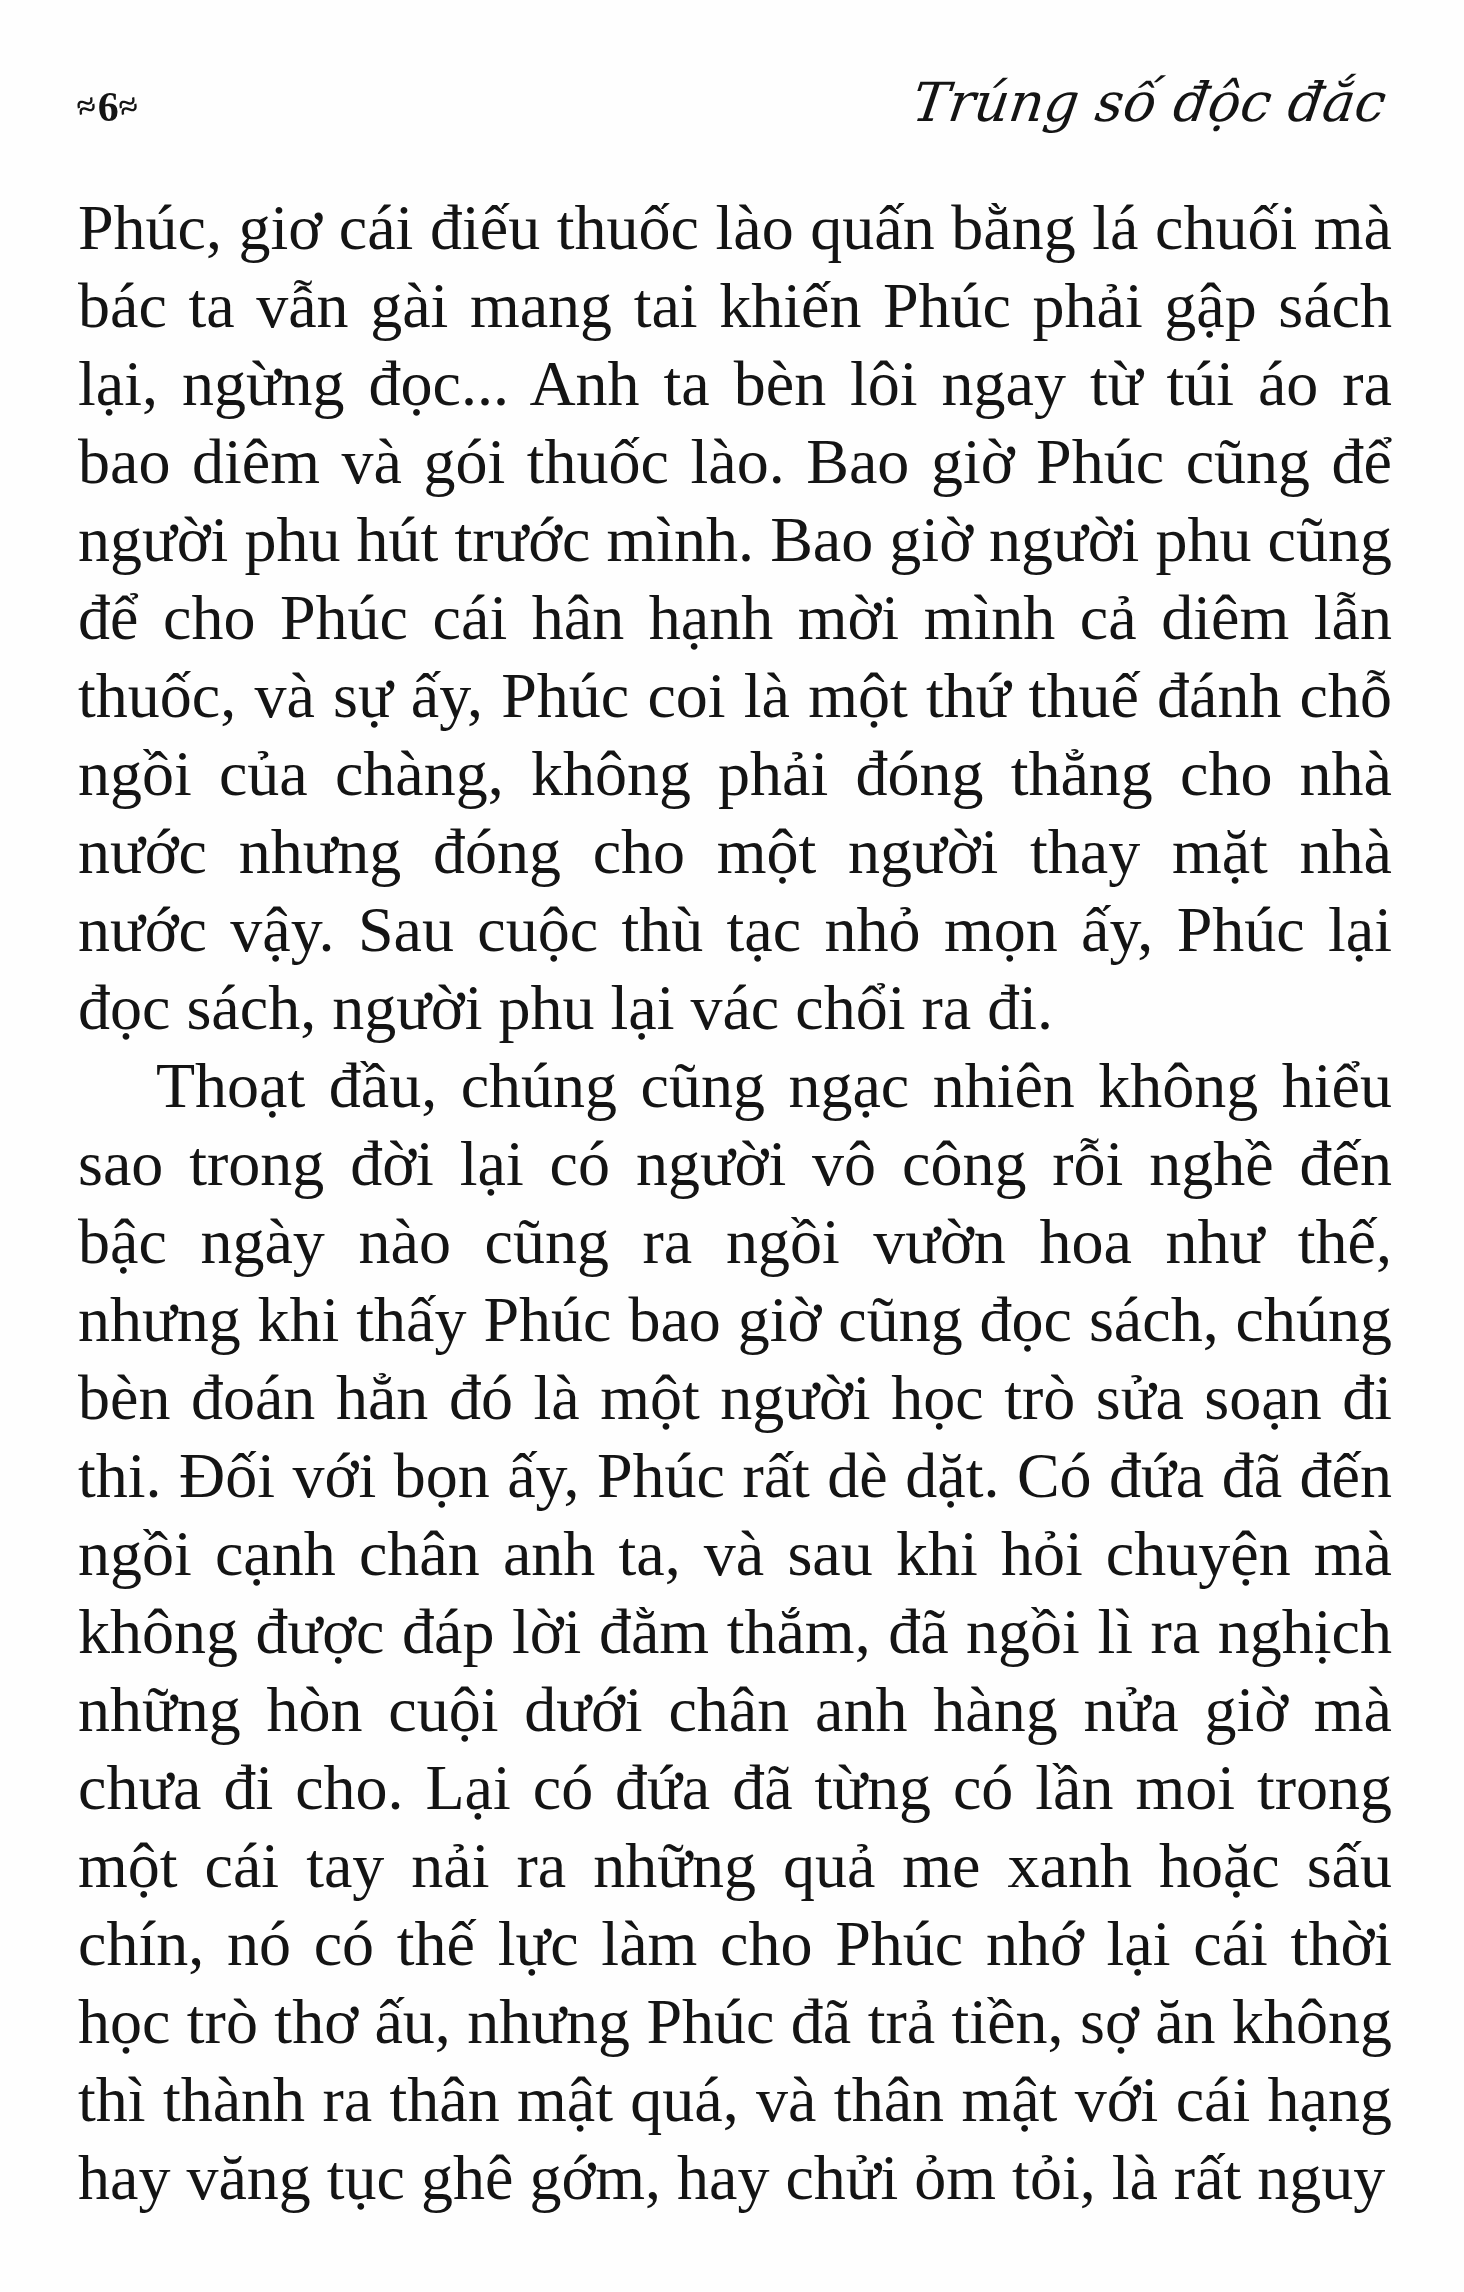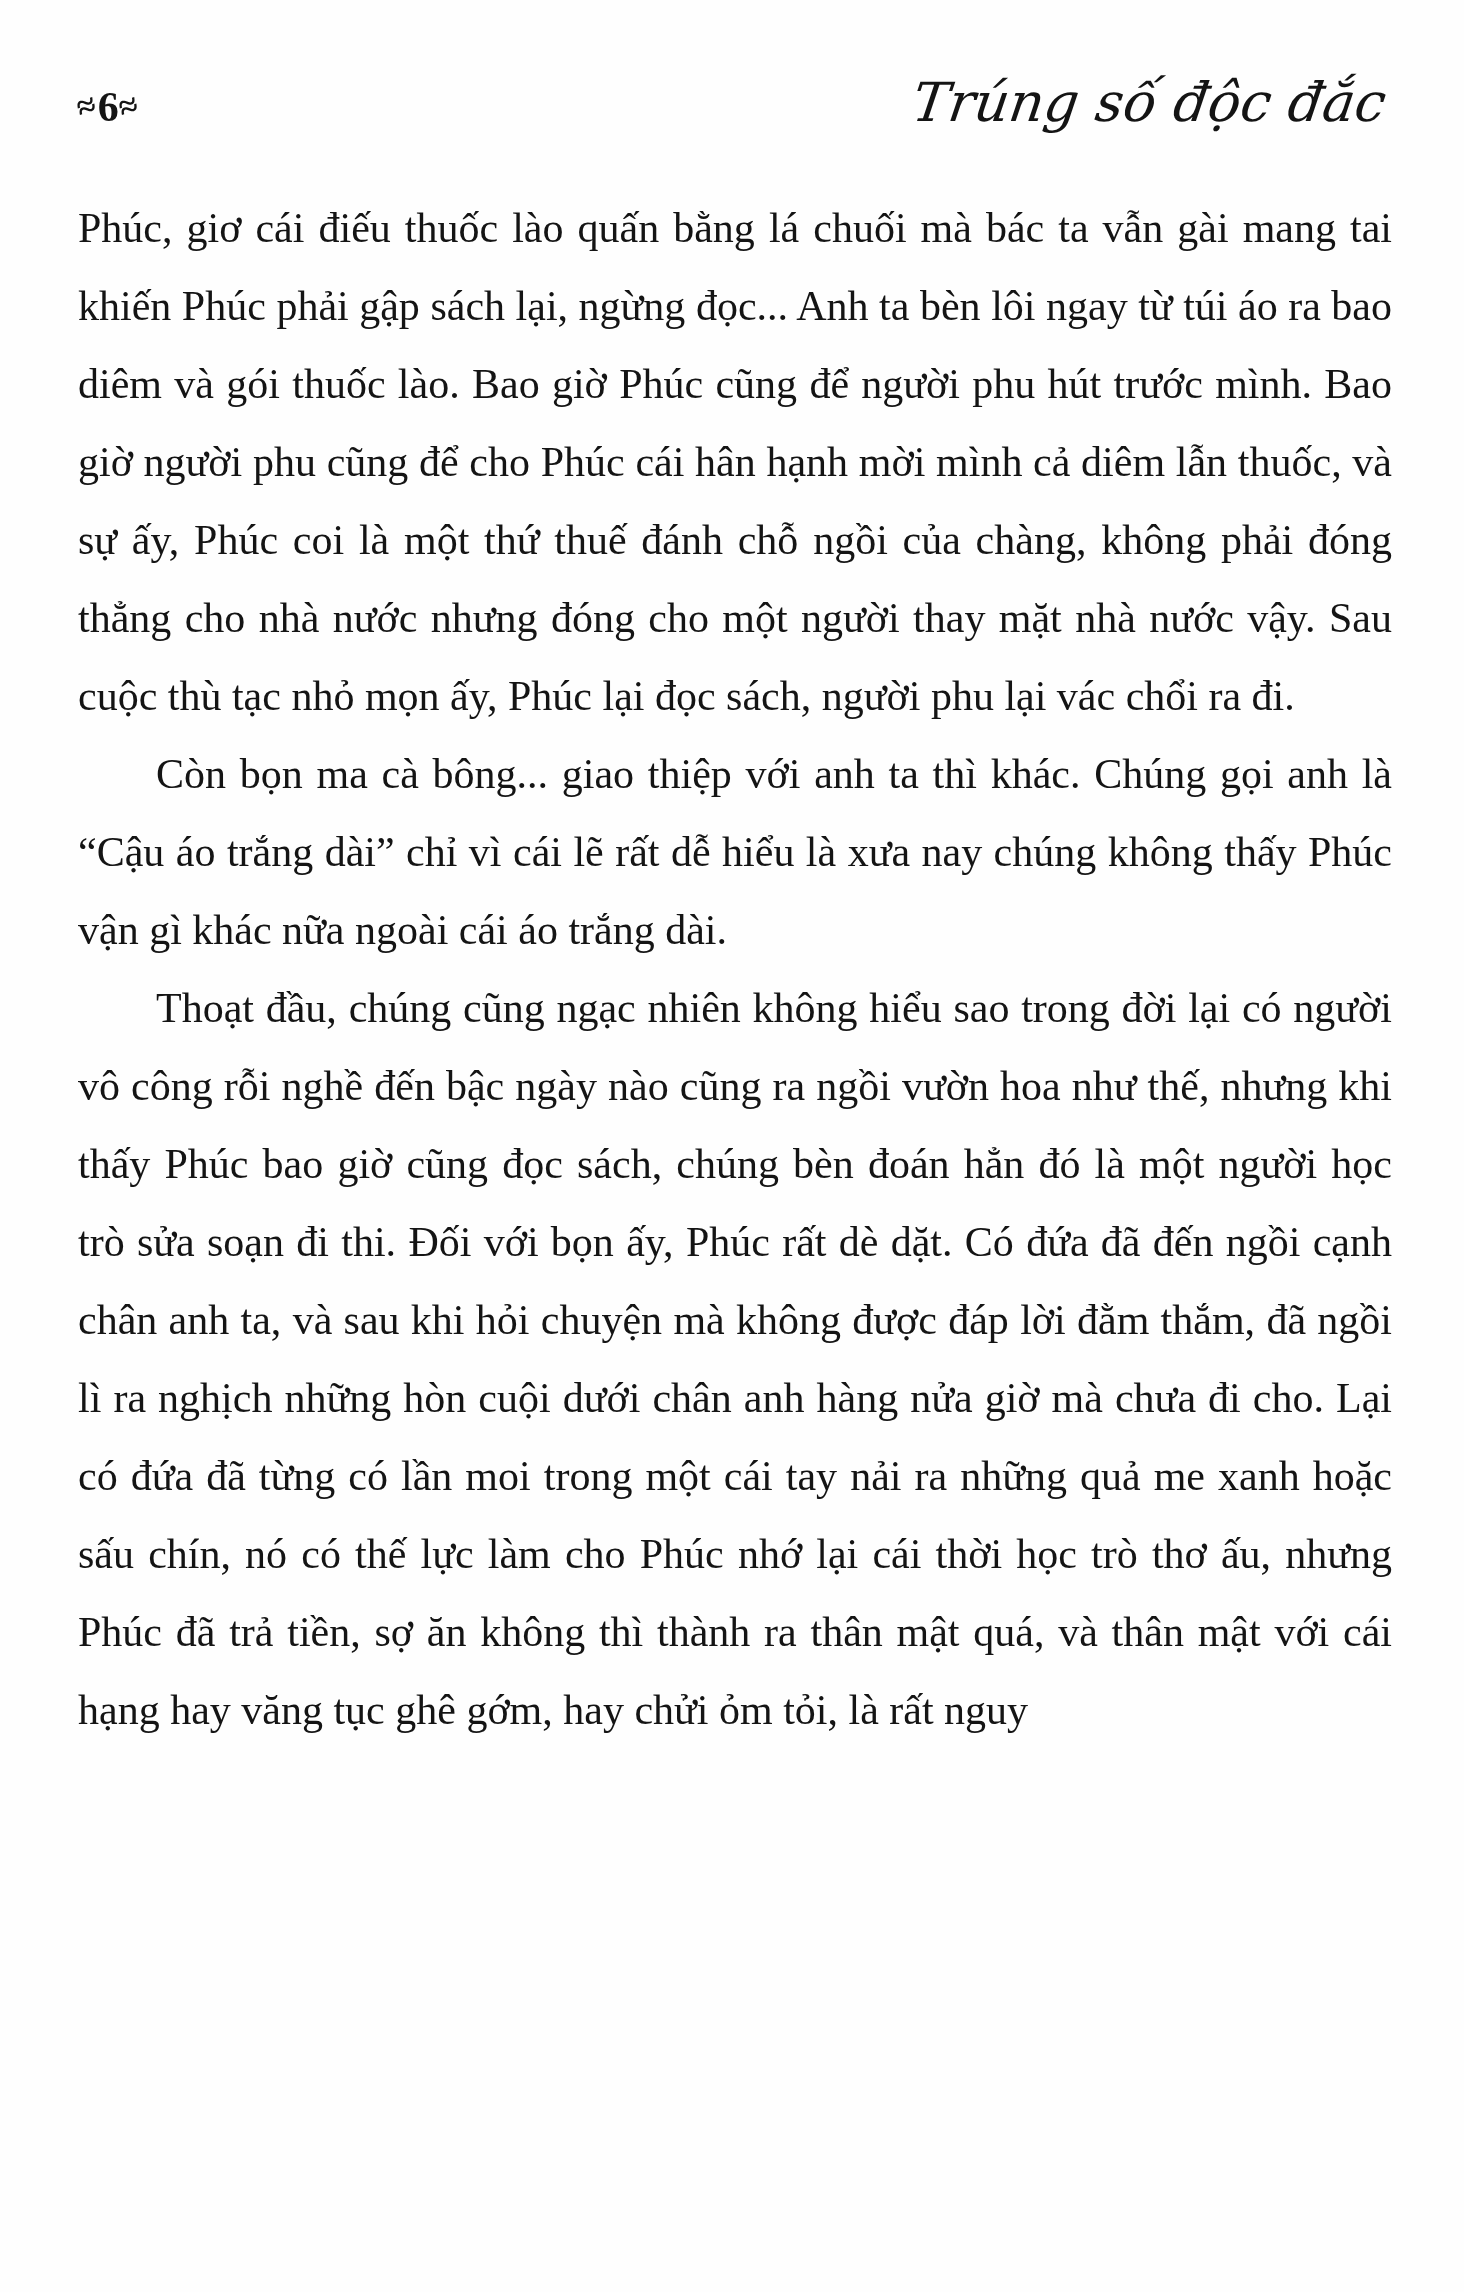--- a/index.html
+++ b/index.html
@@ -40,21 +40,21 @@
     font-family: "DejaVu Serif", serif;
     font-style: italic;
     font-size: 54px;
     line-height: 1;
     transform: skewX(-8deg);
     white-space: nowrap;
     padding-right: 6px;
   }
   .body-text {
     margin-top: 58px;
-    font-size: 42px;
+    font-size: 64px;
     line-height: 78px;
     text-align: justify;
     text-justify: inter-word;
   }
   .body-text p {
     margin: 0;
   }
   .body-text p.indent {
     text-indent: 78px;
   }
@@ -66,17 +66,16 @@
 
   <header class="running-head">
     <div class="page-number">
       <span class="orn">≈</span><span>6</span><span class="orn">≈</span>
     </div>
     <div class="book-title">Trúng số độc đắc</div>
   </header>
 
   <main class="body-text">
       <p>Phúc, giơ cái điếu thuốc lào quấn bằng lá chuối mà bác ta vẫn gài mang tai khiến Phúc phải gập sách lại, ngừng đọc... Anh ta bèn lôi ngay từ túi áo ra bao diêm và gói thuốc lào. Bao giờ Phúc cũng để người phu hút trước mình. Bao giờ người phu cũng để cho Phúc cái hân hạnh mời mình cả diêm lẫn thuốc, và sự ấy, Phúc coi là một thứ thuế đánh chỗ ngồi của chàng, không phải đóng thẳng cho nhà nước nhưng đóng cho một người thay mặt nhà nước vậy. Sau cuộc thù tạc nhỏ mọn ấy, Phúc lại đọc sách, người phu lại vác chổi ra đi.</p>
-      <p class="indent">Còn bọn ma cà bông... giao thiệp với anh ta thì khác. Chúng gọi anh là “Cậu áo trắng dài” chỉ vì cái lẽ rất dễ hiểu là xưa nay chúng không thấy Phúc vận gì khác nữa ngoài cái áo trắng dài.</p>
       <p class="indent">Thoạt đầu, chúng cũng ngạc nhiên không hiểu sao trong đời lại có người vô công rỗi nghề đến bậc ngày nào cũng ra ngồi vườn hoa như thế, nhưng khi thấy Phúc bao giờ cũng đọc sách, chúng bèn đoán hẳn đó là một người học trò sửa soạn đi thi. Đối với bọn ấy, Phúc rất dè dặt. Có đứa đã đến ngồi cạnh chân anh ta, và sau khi hỏi chuyện mà không được đáp lời đằm thắm, đã ngồi lì ra nghịch những hòn cuội dưới chân anh hàng nửa giờ mà chưa đi cho. Lại có đứa đã từng có lần moi trong một cái tay nải ra những quả me xanh hoặc sấu chín, nó có thế lực làm cho Phúc nhớ lại cái thời học trò thơ ấu, nhưng Phúc đã trả tiền, sợ ăn không thì thành ra thân mật quá, và thân mật với cái hạng hay văng tục ghê gớm, hay chửi ỏm tỏi, là rất nguy</p>
     </main>
 
 </div>
 
 </body></html>

